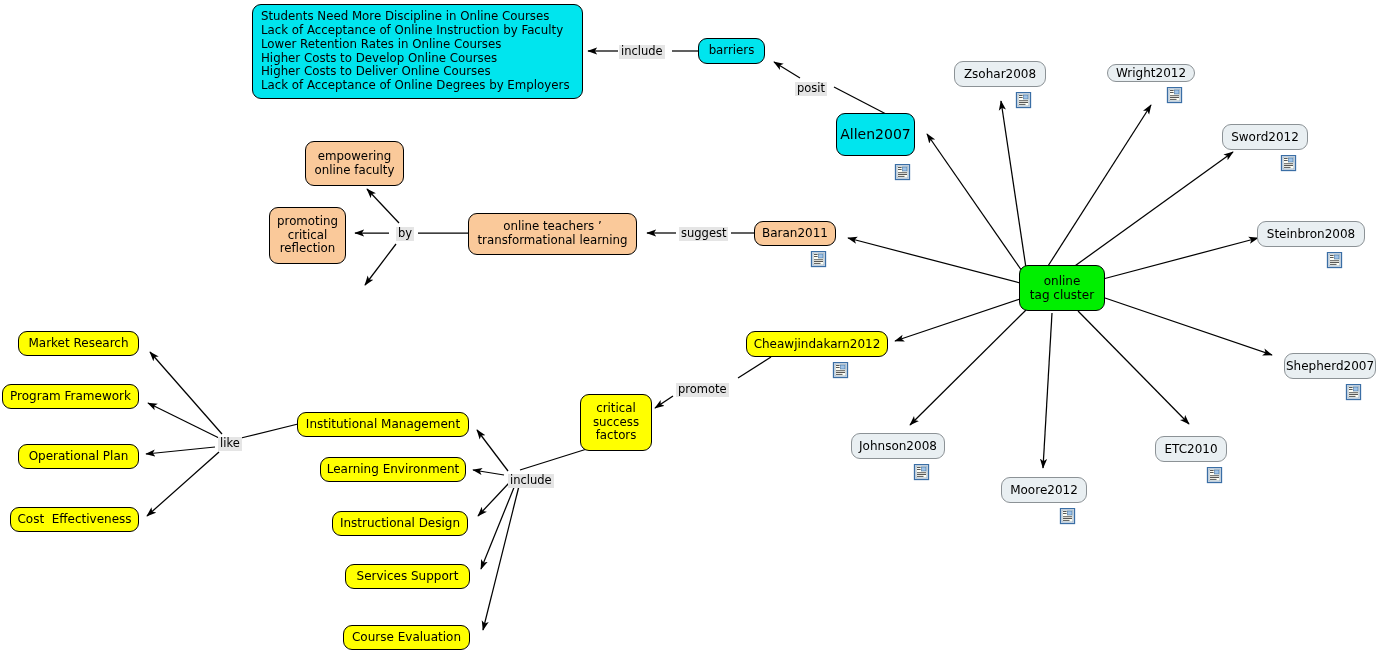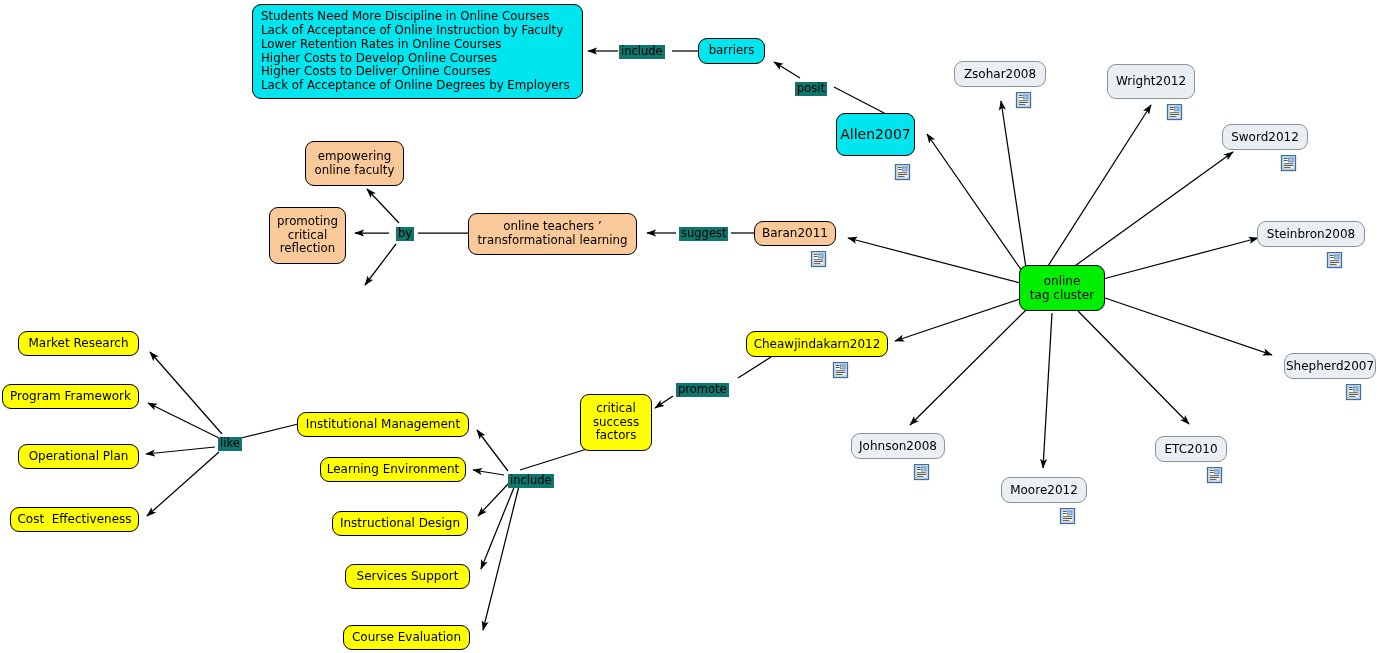--- a/index.html
+++ b/index.html
@@ -39,21 +39,21 @@
   }
   .node-label { display: block; }
   .n-cyan   { background: #00e5ee; }
   .n-orange { background: #fac99a; }
   .n-yellow { background: #ffff00; }
   .n-green  { background: #00ef00; justify-content: center; }
   .n-cite   { background: #e9eff2; border: 1.2px solid #8c9296; }
   .n-list   { text-align: left; align-items: flex-start; white-space: pre-line; padding: 4px 8px; }
   .edge-label {
     position: absolute;
-    background: #0f766e;
+    background: #e5e5e5;
     color: #000000;
     font-family: "DejaVu Sans", sans-serif;
     font-size: 11.5px;
     line-height: 1;
     padding: 1px 2px;
     white-space: nowrap;
   }
   .doc-icon {
     position: absolute;
     width: 17px;
@@ -256,21 +256,21 @@
         <rect x="8.5" y="3" width="4.5" height="4" fill="#9fc3e8" stroke="#2b5d91" stroke-width="0.5"></rect>
         <rect x="4" y="3" width="3.6" height="0.9" fill="#444"></rect>
         <rect x="4" y="5" width="3.6" height="0.9" fill="#444"></rect>
         <rect x="4" y="8.3" width="9" height="0.9" fill="#444"></rect>
         <rect x="4" y="10.1" width="9" height="0.9" fill="#444"></rect>
         <rect x="4" y="11.9" width="6.5" height="0.9" fill="#444"></rect>
       </svg>
     </span>
   </div>
 
-  <div class="node n-cite has-icon" style="left:1107px; top:64px; width:88px; height:35px; font-size:12px;">
+  <div class="node n-cite has-icon" style="left:1107px; top:64px; width:88px; height:18px; font-size:12px;">
     <span class="node-label">Wright2012</span>
     <span class="doc-icon">
       <svg viewBox="0 0 17 17" width="17" height="17">
         <rect x="1.5" y="0.5" width="14" height="15" fill="#ffffff" stroke="#3a6ea5" stroke-width="1.3"></rect>
         <rect x="3" y="2" width="11" height="12" fill="#fdfdf4" stroke="#6f8fb0" stroke-width="0.6"></rect>
         <rect x="8.5" y="3" width="4.5" height="4" fill="#9fc3e8" stroke="#2b5d91" stroke-width="0.5"></rect>
         <rect x="4" y="3" width="3.6" height="0.9" fill="#444"></rect>
         <rect x="4" y="5" width="3.6" height="0.9" fill="#444"></rect>
         <rect x="4" y="8.3" width="9" height="0.9" fill="#444"></rect>
         <rect x="4" y="10.1" width="9" height="0.9" fill="#444"></rect>

